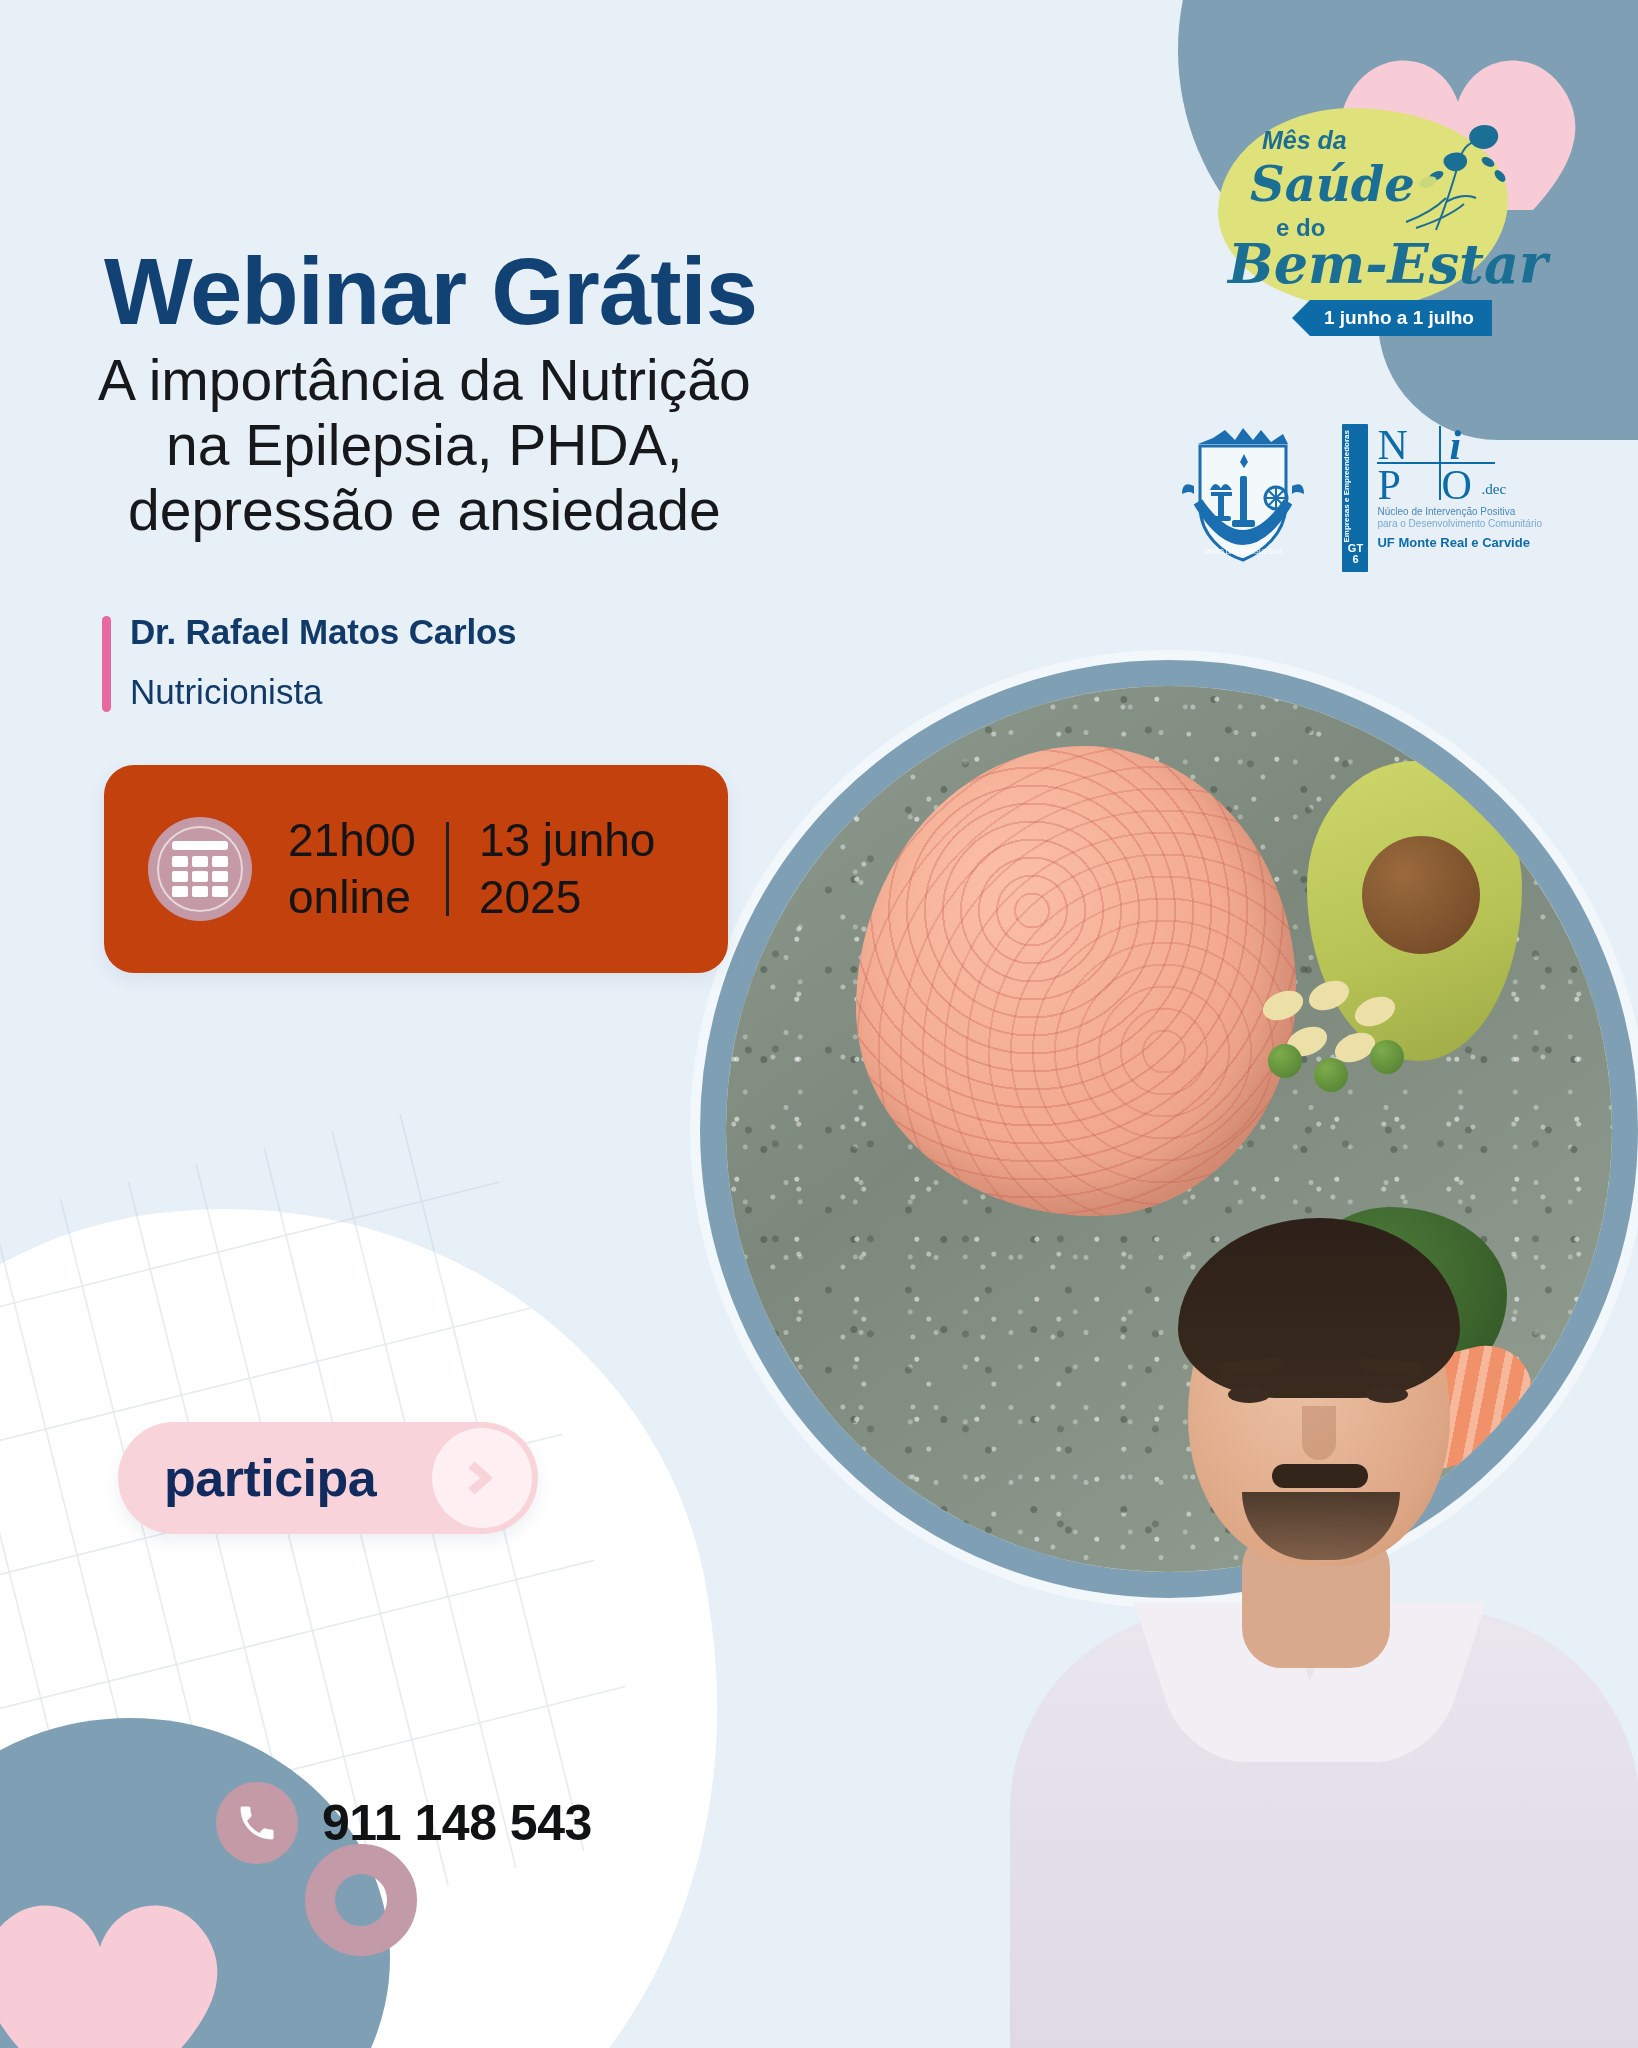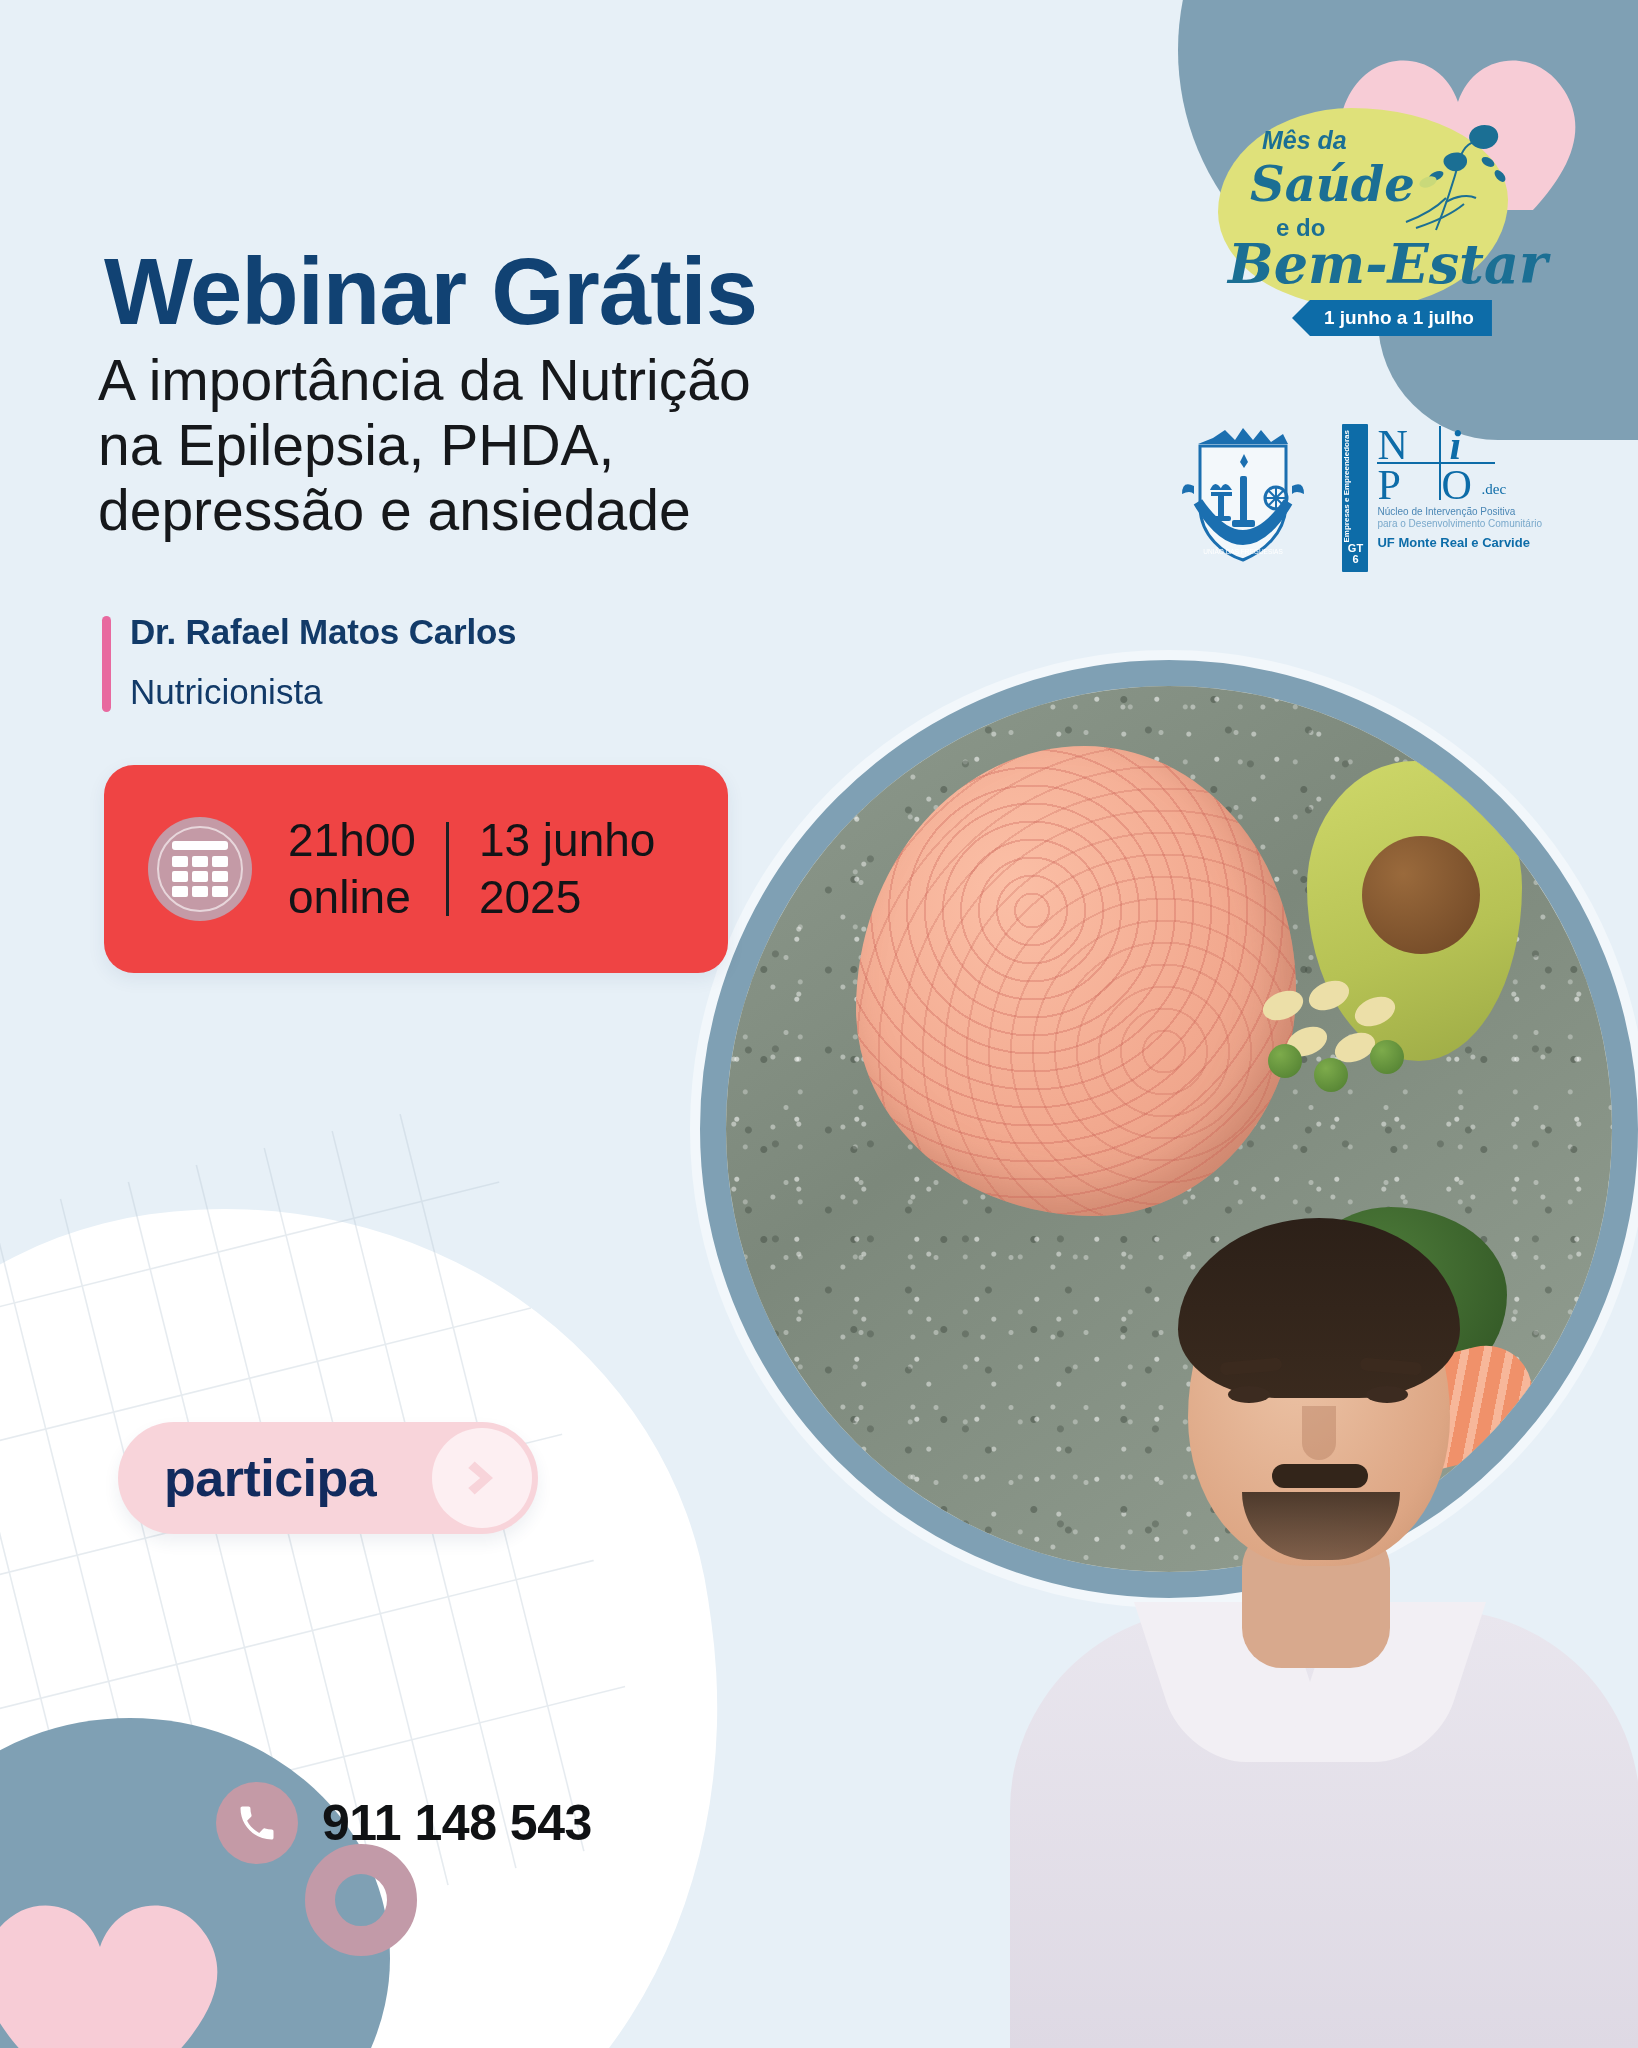--- a/index.html
+++ b/index.html
@@ -220,20 +220,21 @@
 
   .title-main {
     position: absolute; left: 104px; top: 238px;
     font-size: 94px; font-weight: 700; color: #114273;
     letter-spacing: -1px;
   }
   .title-sub {
     position: absolute; left: 98px; top: 348px;
     font-size: 57px; font-weight: 400; color: #16181b;
     line-height: 1.14;
+    text-align: center;
   }
 
   
   .speaker {
     position: absolute; left: 102px; top: 612px;
     padding-left: 28px;
   }
   .speaker-bar {
     position: absolute; left: 0; top: 4px;
     width: 9px; height: 96px;
@@ -244,21 +245,21 @@
   }
   .speaker-role {
     margin-top: 20px;
     font-size: 35px; font-weight: 400; color: #123a68;
   }
 
   
   .date-card {
     position: absolute; left: 104px; top: 765px;
     width: 624px; height: 208px;
-    background: #ef4444;
+    background: #c2410c;
     border-radius: 30px;
     display: flex; align-items: center;
     box-shadow: 0 6px 18px rgba(40,70,100,.08);
   }
   .cal-icon {
     margin-left: 44px;
     width: 104px; height: 104px; border-radius: 50%;
     background: #c49aa6;
     position: relative;
     display: flex; align-items: center; justify-content: center;

